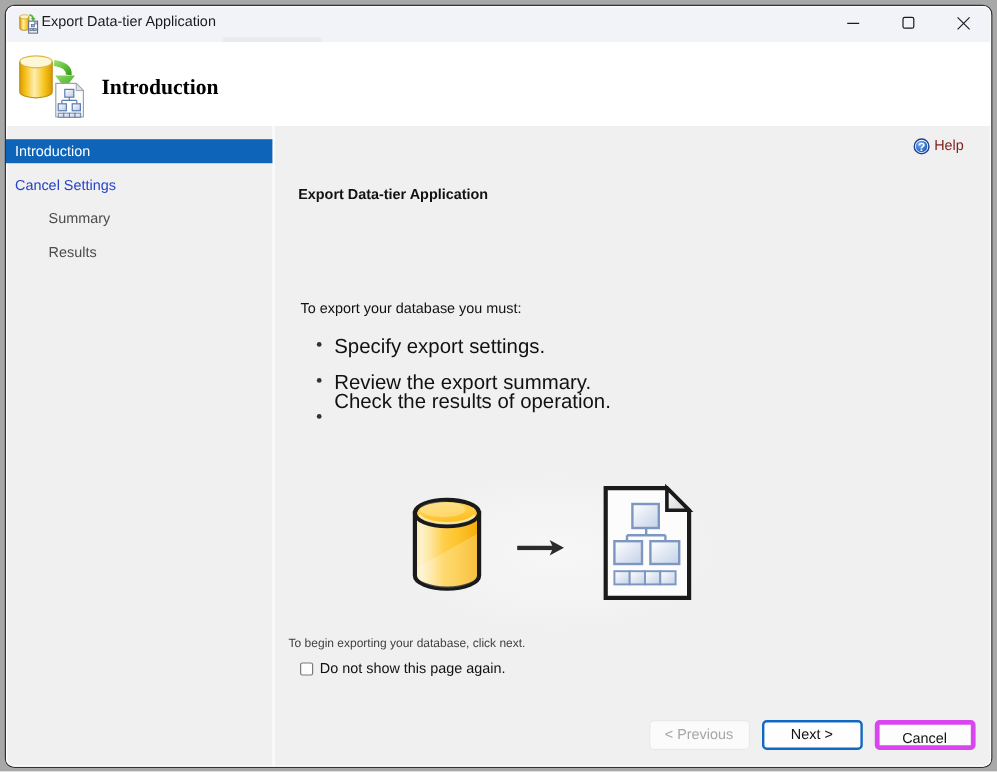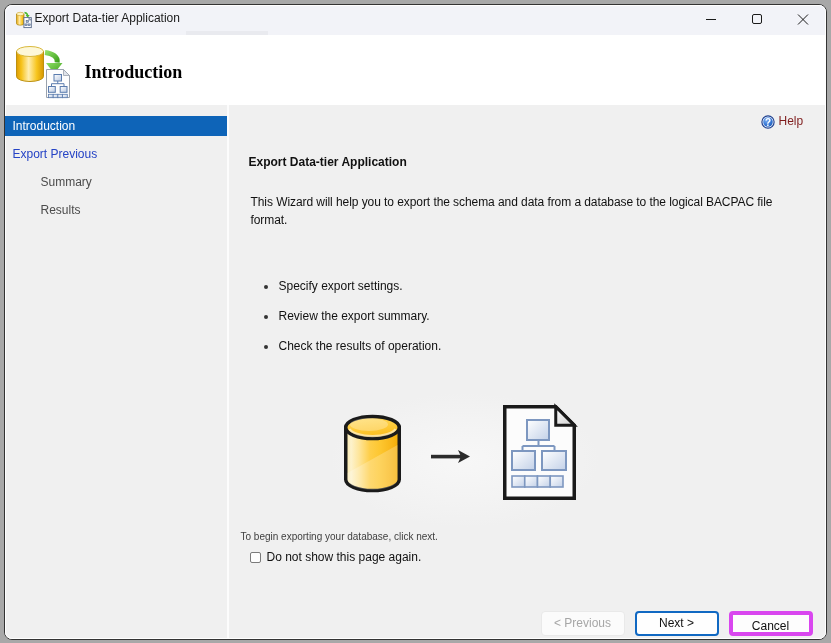--- a/index.html
+++ b/index.html
@@ -24,30 +24,30 @@
   .navitem{position:absolute;left:0;width:222px;height:20px;line-height:20px;
            padding-left:8px;font-size:12px;box-sizing:border-box;}
   .sel{background:#0e64b8;color:#fff;}
   .avail{color:#2543c5;}
   .dis{color:#4b4b4b;padding-left:36px;}
   .help{position:absolute;left:756px;top:110px;height:14px;}
   .helptext{position:absolute;left:774px;top:109px;font-size:12px;color:#7f1d1d;}
   .h1{position:absolute;left:244px;top:150px;font-size:12px;font-weight:bold;color:#111;}
   .para{position:absolute;left:246px;top:188px;font-size:12px;color:#111;line-height:18px;letter-spacing:-0.07px;}
   .must{position:absolute;left:246px;top:245px;font-size:12px;color:#111;}
-  .bullet{position:absolute;font-size:12px;color:#111;}
+  .bullet{position:absolute;font-size:17px;color:#111;}
   .dot{position:absolute;width:4px;height:4px;border-radius:50%;background:#333;}
   .glow{position:absolute;left:280px;top:360px;width:360px;height:190px;
         background:radial-gradient(ellipse 180px 90px at 50% 50%, #f7f7f7 0%, #f3f3f3 45%, rgba(240,240,240,0) 75%);}
   .clicknext{position:absolute;left:236px;top:526px;font-size:10px;color:#404040;}
   .cb{position:absolute;left:245px;top:547px;width:11px;height:11px;background:#fdfdfd;
       border:1px solid #7a7a7a;border-radius:2px;box-sizing:border-box;}
   .cblabel{position:absolute;left:262px;top:545px;font-size:12px;color:#111;text-align:center;}
   .btn{position:absolute;top:595px;width:84px;height:25px;border-radius:4px;font-size:12px;
-       text-align:center;line-height:23px;box-sizing:border-box;margin-top:11px;}
+       text-align:center;line-height:23px;box-sizing:border-box;}
   .bprev{left:536px;background:#fbfbfb;border:1px solid #e9e9e9;color:#a6a6a6;}
   .bnext{left:630px;background:#fefefe;border:2px solid #1068c2;color:#111;line-height:21px;}
   .bcancel{left:724px;background:#fdfdfd;border:4px solid #d946ef;color:#111;}
 </style>
 </head>
 <body>
 <div class="stage">
  <div class="win">
   <div class="titlebar">
     <svg class="ticon" width="18" height="18" viewBox="0 0 18 18">
@@ -120,21 +120,21 @@
           <rect x="43.9" y="52.3" width="4.7" height="3.4"></rect>
               <rect x="48.6" y="52.3" width="4.7" height="3.4"></rect>
         </g>
       </g>
     </svg>
     <div class="htitle">Introduction</div>
   </div>
   <div class="body"></div>
   <div class="nav">
     <div class="navitem sel" style="top:11px;">Introduction</div>
-    <div class="navitem avail" style="top:39px;">Export Previous</div>
+    <div class="navitem avail" style="top:39px;">Cancel Settings</div>
     <div class="navitem dis" style="top:67px;">Summary</div>
     <div class="navitem dis" style="top:95px;">Results</div>
   </div>
   <div class="divider"></div>
 
   <svg class="help" width="14" height="14" viewBox="0 0 14 14">
     <defs>
       <radialGradient id="helpg" cx="0.35" cy="0.3" r="0.9">
         <stop offset="0" stop-color="#7fb2f2"></stop>
             <stop offset="0.5" stop-color="#3a7bd8"></stop>
@@ -142,28 +142,28 @@
       </radialGradient>
     </defs>
     <circle cx="7" cy="7" r="6.7" fill="#1f4190"></circle>
     <circle cx="7" cy="7" r="5.5" fill="#ffffff"></circle>
     <circle cx="7" cy="7" r="4.8" fill="url(#helpg)"></circle>
     <text x="7" y="10.6" text-anchor="middle" font-family="Liberation Sans" font-size="10" font-weight="bold" fill="#ffffff">?</text>
   </svg>
   <div class="helptext">Help</div>
 
   <div class="h1">Export Data-tier Application</div>
-  <div class="para">This Wizard will help you to export the schema and data from a database to the logical BACPAC file<br>format.</div>
+  <div class="must">To export your database you must:</div>
 
   <div class="dot" style="left:259px;top:280px;"></div>
   <div class="bullet" style="left:274px;top:274px;">Specify export settings.</div>
   <div class="dot" style="left:259px;top:310px;"></div>
   <div class="bullet" style="left:274px;top:304px;">Review the export summary.</div>
   <div class="dot" style="left:259px;top:340px;"></div>
-  <div class="bullet" style="left:274px;top:334px;">Check the results of operation.</div>
+  <div class="bullet" style="left:274px;top:320px;">Check the results of operation.</div>
 
   <div class="glow"></div>
   <svg style="position:absolute;left:326px;top:391px;" width="260" height="115" viewBox="0 0 260 115">
     <defs>
       <linearGradient id="cyl" x1="0" y1="0" x2="1" y2="0">
         <stop offset="0" stop-color="#fbe9a8"></stop>
             <stop offset="0.1" stop-color="#fdf2cc"></stop>
         <stop offset="0.25" stop-color="#fee59a"></stop>
             <stop offset="0.45" stop-color="#fece49"></stop>
         <stop offset="0.65" stop-color="#fdc62f"></stop>

